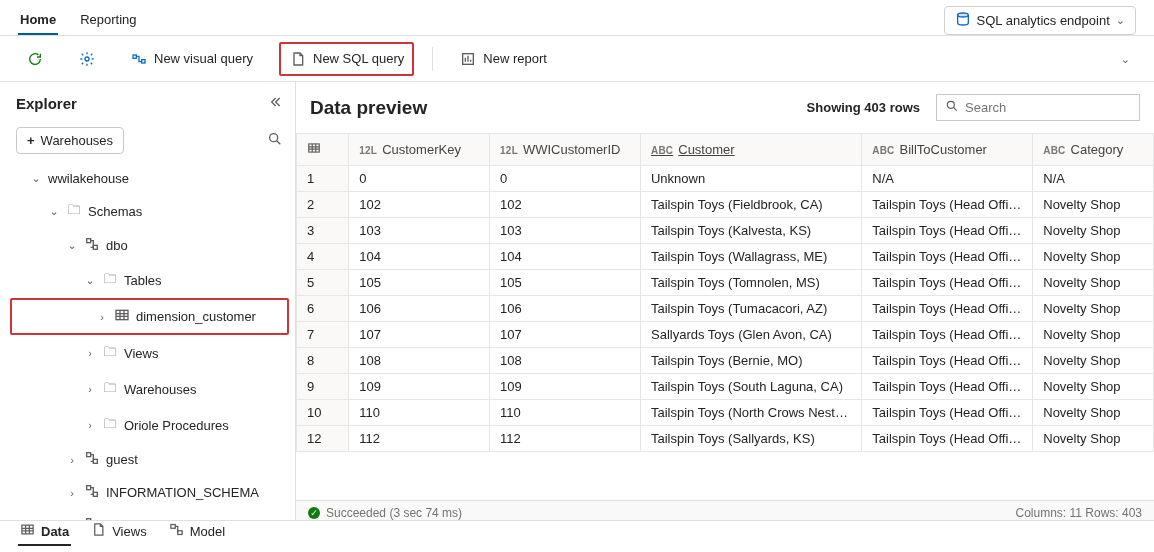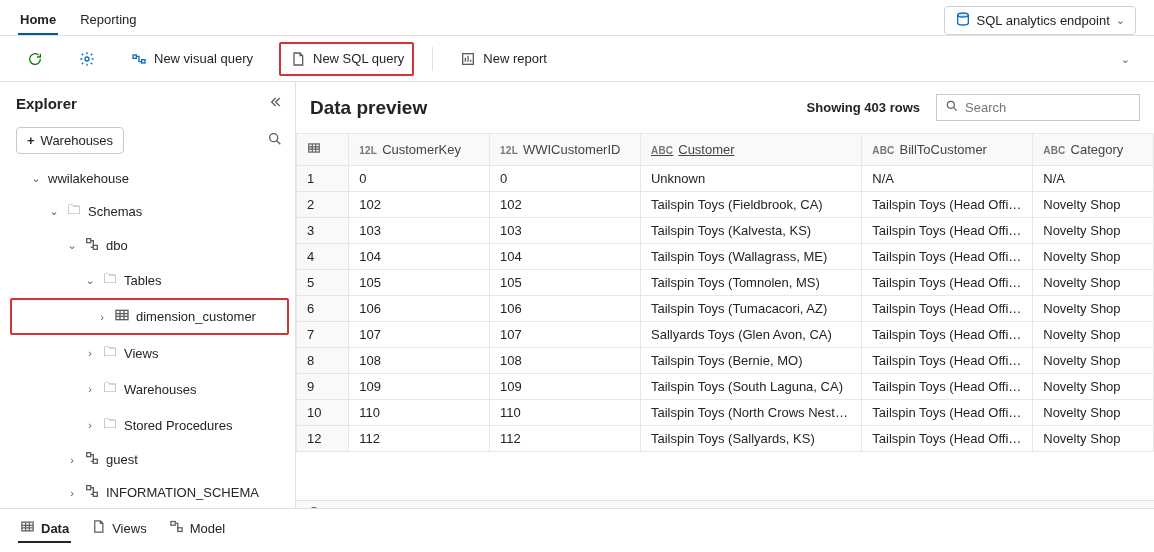--- a/index.html
+++ b/index.html
@@ -50,21 +50,21 @@
   table.grid th { background: #faf9f8; font-weight: normal; color: #444; height: 32px; position: sticky; top: 0; }
   table.grid th.idx, table.grid td.idx { width: 52px; background: #faf9f8; text-align: left; }
   .col-type { color: #777; font-size: 10px; font-weight: 600; letter-spacing: .2px; margin-right: 5px; }
   .col-ck { width: 140px; } .col-wwi { width: 150px; } .col-cust { width: 220px; text-decoration: underline; } .col-bill { width: 170px; } .col-cat { width: 120px; }
 
   .status { position: absolute; bottom: 0; left: 0; right: 0; height: 24px; border-top: 1px solid #e0e0e0; background: #faf9f8; display: flex; align-items: center; padding: 0 12px; font-size: 12px; color: #737373; }
   .status .ok { width: 12px; height: 12px; border-radius: 50%; background: #107c10; display: inline-flex; align-items: center; justify-content: center; margin-right: 6px; }
   .status .ok::after { content: "✓"; color: #fff; font-size: 9px; }
   .status .right { margin-left: auto; }
 
-  .footer { display: flex; gap: 18px; padding: 6px 18px; border-top: 1px solid #e0e0e0; height: 32px; align-items: flex-start; position: absolute; bottom: 12px; left: 0; right: 0; background: #fff; }
+  .footer { display: flex; gap: 18px; padding: 6px 18px; border-top: 1px solid #e0e0e0; height: 32px; align-items: flex-end; position: absolute; bottom: 0; left: 0; right: 0; background: #fff; }
   .ftab { display: inline-flex; gap: 6px; align-items: center; padding: 4px 2px; cursor: pointer; border-bottom: 2px solid transparent; }
   .ftab.active { font-weight: 600; border-bottom-color: #242424; }
 
   .icn-svg { width: 16px; height: 16px; stroke: #605e5c; stroke-width: 2; fill: none; }
   .chev { font-size: 11px; color: #616161; }
 </style>
 </head>
 <body>
 
 <div class="tabs">
@@ -190,21 +190,21 @@
           <span>Views</span>
         </div>
       <div class="node indent-4">
           <span class="caret">›</span>
           <span class="ficon">🗀</span>
           <span>Warehouses</span>
         </div>
       <div class="node indent-4">
           <span class="caret">›</span>
           <span class="ficon">🗀</span>
-          <span>Stored Procedures</span>
+          <span>Oriole Procedures</span>
         </div>
       <div class="node indent-3">
           <span class="caret">›</span>
           <span class="ficon"><svg class="icn-svg" viewBox="0 0 24 24">
               <rect x="4" y="4" width="6" height="6"></rect>
               <rect x="14" y="14" width="6" height="6"></rect>
               <path d="M10 7h4v10h-4"></path>
             </svg></span>
           <span>guest</span>
         </div>

